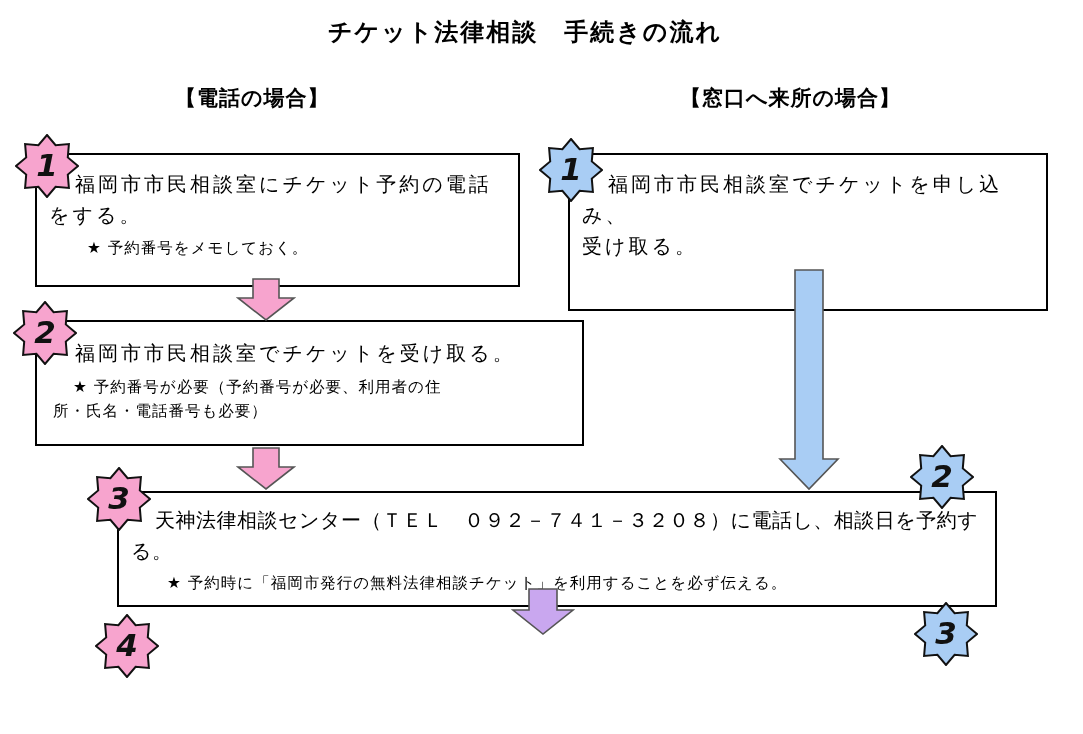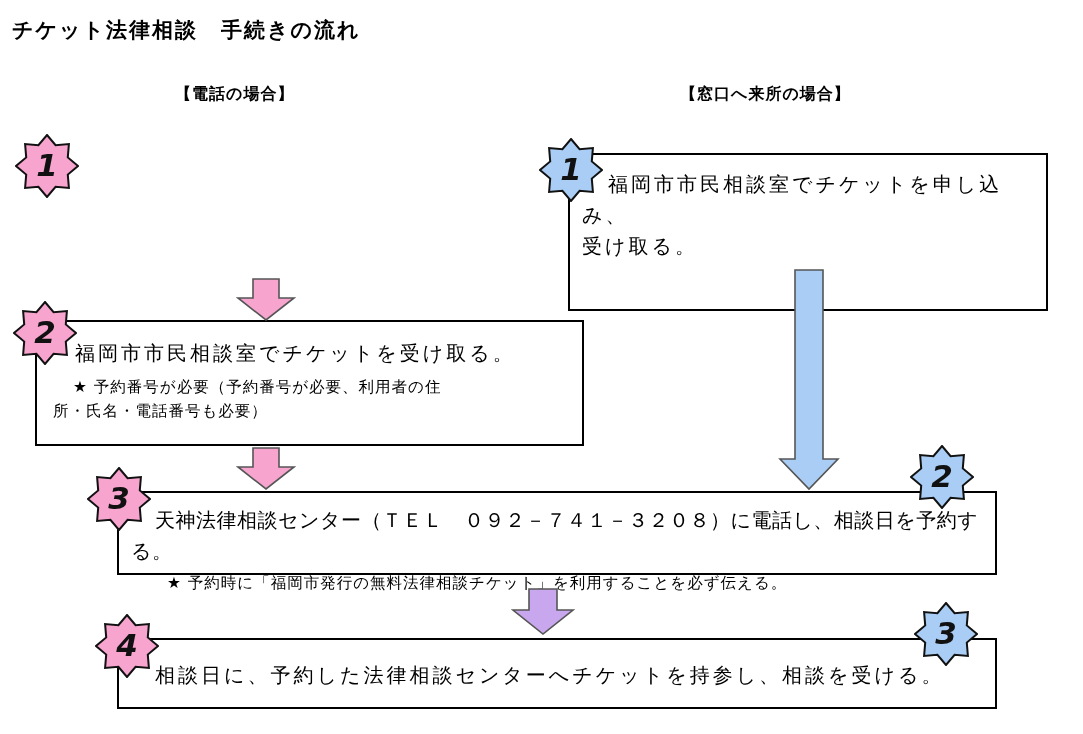--- a/index.html
+++ b/index.html
@@ -3,24 +3,24 @@
 <meta charset="utf-8">
 <style>
   html,body{margin:0;padding:0;background:#ffffff;}
   #canvas{
     position:relative;width:1083px;height:734px;background:#ffffff;
     font-family:"DejaVu Sans","Liberation Sans",sans-serif;color:#000;
     overflow:hidden;
   }
   .abs{position:absolute;}
   .title{
-    left:12px;top:16px;width:1040px;text-align:left;
-    font-size:21px;font-weight:bold;letter-spacing:2px;
+    left:5px;top:16px;width:1040px;text-align:center;
+    font-size:24px;font-weight:bold;letter-spacing:2px;
   }
-  .col-header{font-size:16px;font-weight:bold;letter-spacing:1px;}
+  .col-header{font-size:21px;font-weight:bold;letter-spacing:1px;}
   .flow-box{
     border:2px solid #000;background:#fff;box-sizing:border-box;
   }
   .box-text{font-size:20px;letter-spacing:3px;line-height:31px;}
   .box-text.tight{letter-spacing:0.5px;}
   .note-text{font-size:15.5px;letter-spacing:1px;line-height:24px;}
   .indent1{text-indent:26px;}
   .badge{width:64px;height:64px;}
   .badge svg{position:absolute;left:0;top:0;}
   .badge .num{
@@ -37,40 +37,42 @@
 </head>
 <body>
 
 <div id="canvas">
 
   <div class="abs title">チケット法律相談　手続きの流れ</div>
 
   <div class="abs col-header" style="left:175px;top:84px;">【電話の場合】</div>
   <div class="abs col-header" style="left:680px;top:84px;">【窓口へ来所の場合】</div>
 
+  <div class="abs flow-box" style="left:35px;top:153px;width:485px;height:134px;padding:14px 8px 0 12px;">
+    <div class="box-text indent1">福岡市市民相談室にチケット予約の電話</div>
+    <div class="box-text">をする。</div>
+    <div class="note-text" style="margin:5px 0 0 38px;">★ 予約番号をメモしておく。</div>
+  </div>
 
   <div class="abs flow-box" style="left:35px;top:320px;width:549px;height:126px;padding:16px 6px 0 12px;">
     <div class="box-text indent1">福岡市市民相談室でチケットを受け取る。</div>
     <div class="note-text" style="margin:6px 0 0 24px;">★ 予約番号が必要（予約番号が必要、利用者の住</div>
     <div class="note-text" style="margin-left:4px;">所・氏名・電話番号も必要）</div>
   </div>
 
   <div class="abs flow-box" style="left:568px;top:153px;width:480px;height:158px;padding:14px 8px 0 12px;">
     <div class="box-text indent1">福岡市市民相談室でチケットを申し込み、</div>
     <div class="box-text">受け取る。</div>
   </div>
 
-  <div class="abs flow-box" style="left:117px;top:491px;width:880px;height:84px;padding:12px 6px 0 12px;">
+  <div class="abs flow-box" style="left:117px;top:491px;width:880px;height:116px;padding:12px 6px 0 12px;">
     <div class="box-text tight" style="text-indent:24px;">天神法律相談センター（ＴＥＬ　０９２－７４１－３２０８）に電話し、相談日を予約する。</div>
     <div class="note-text" style="margin:4px 0 0 36px;">★ 予約時に「福岡市発行の無料法律相談チケット」を利用することを必ず伝える。</div>
   </div>
 
-  <div class="abs flow-box" style="left:117px;top:638px;width:880px;height:71px;padding:20px 6px 0 12px;">
-    <div class="box-text" style="text-indent:24px;">相談日に、予約した法律相談センターへチケットを持参し、相談を受ける。</div>
-  </div>
 
   <div class="abs" style="left:236px;top:278px;">
     <svg width="60" height="44" viewBox="0 0 60 44">
       <polygon class="arrow-pink" points="17,1 43,1 43,20 58,20 30,42 2,20 17,20"></polygon>
     </svg>
   </div>
 
   <div class="abs" style="left:236px;top:447px;">
     <svg width="60" height="44" viewBox="0 0 60 44">
       <polygon class="arrow-pink" points="17,1 43,1 43,20 58,20 30,42 2,20 17,20"></polygon>

